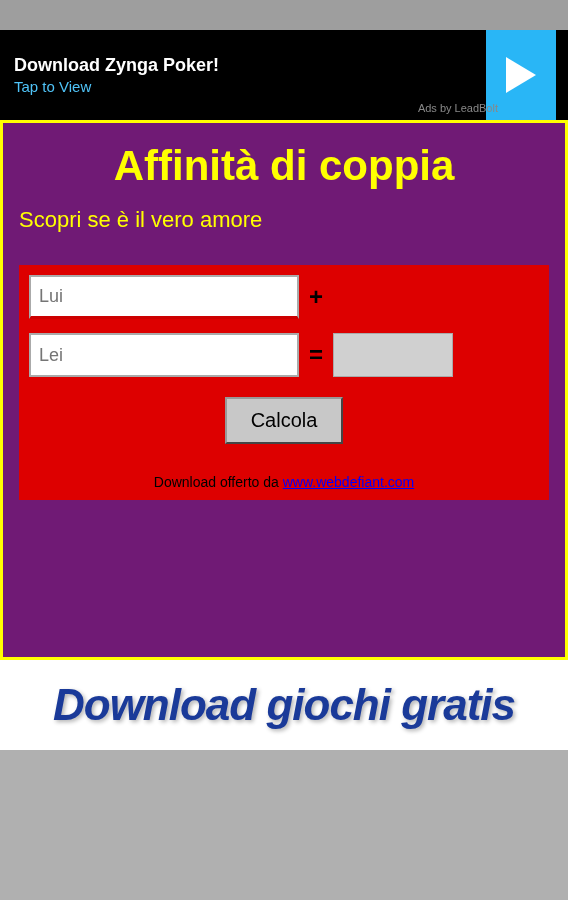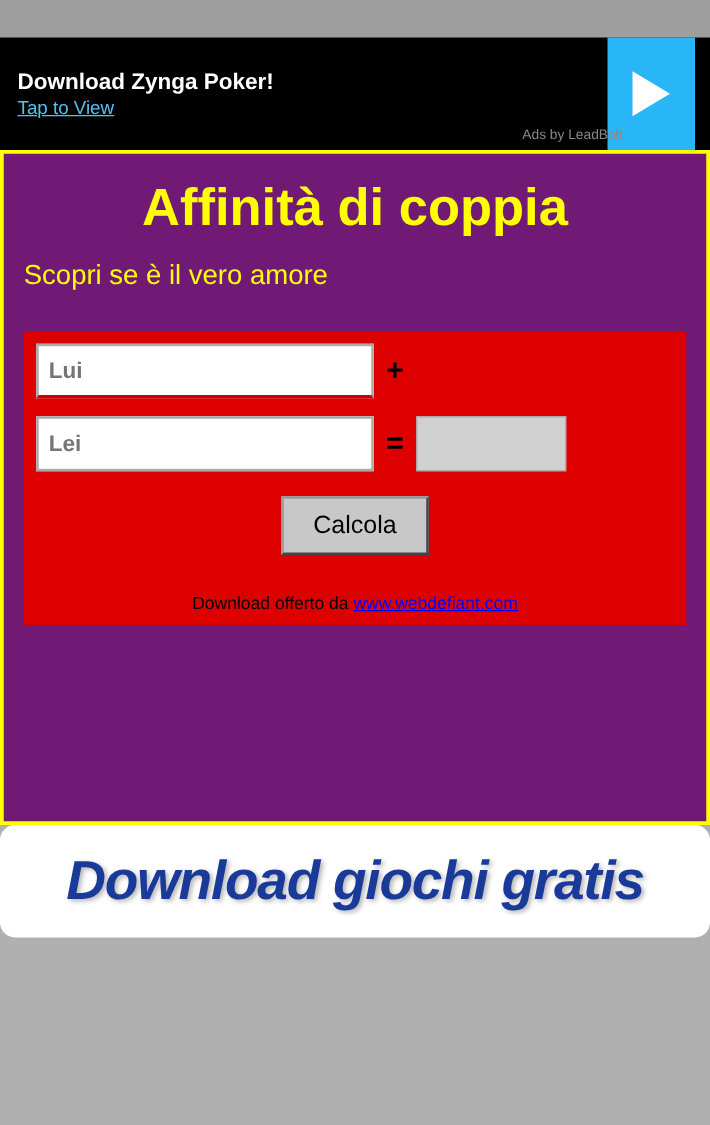--- a/index.html
+++ b/index.html
@@ -35,21 +35,20 @@
       gap: 2px;
     }
     .ad-title {
       color: #ffffff;
       font-size: 18px;
       font-weight: bold;
     }
     .ad-tap {
       color: #4fc3f7;
       font-size: 15px;
-      text-decoration: underline;
     }
     .ad-leadbolt {
       position: absolute;
       bottom: 6px;
       right: 70px;
       color: #888;
       font-size: 11px;
     }
     .ad-play-btn {
       width: 70px;
@@ -108,21 +107,20 @@
     }
 
     .input-row input {
       width: 270px;
       height: 44px;
       font-size: 18px;
       padding: 4px 8px;
       border: 2px solid #aaa;
       background: #fff;
       outline: none;
-      font-weight: bold;
     }
 
     .input-row input.lui-input {
       border-bottom: 3px solid #cc0000;
     }
 
     .operator {
       color: #000;
       font-size: 24px;
       font-weight: bold;
@@ -167,21 +165,20 @@
     
     .bottom-banner {
       width: 100%;
       background: #ffffff;
       padding: 14px 10px;
       text-align: center;
       min-height: 90px;
       display: flex;
       align-items: center;
       justify-content: center;
-      border-radius: 12px;
     }
 
     .bottom-title {
       font-size: 44px;
       font-weight: bold;
       color: #1a3a99;
       font-family: 'Arial Black', Arial, sans-serif;
       font-style: italic;
       text-shadow: 2px 2px 4px rgba(0,0,0,0.3);
       letter-spacing: -1px;

